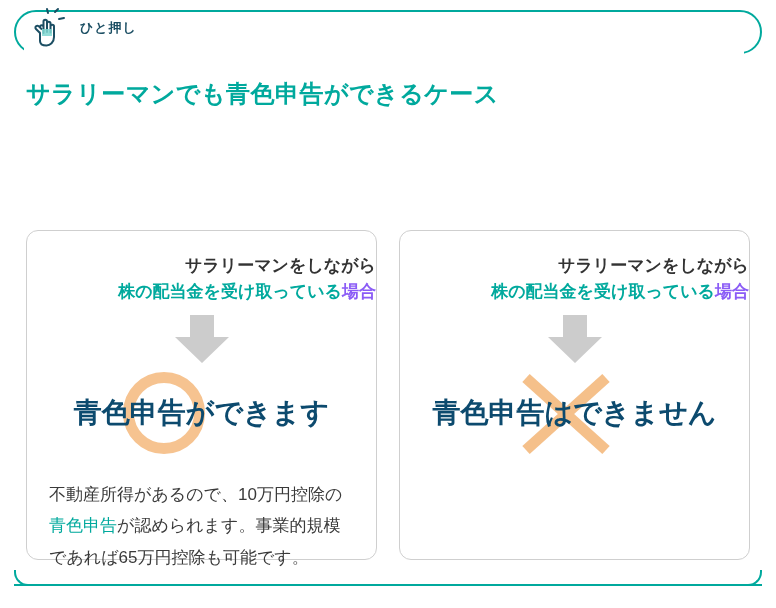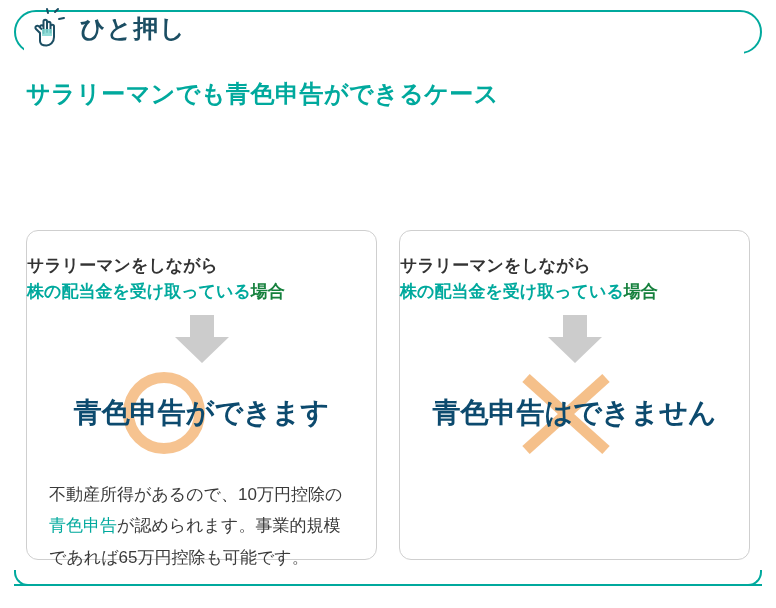--- a/index.html
+++ b/index.html
@@ -49,21 +49,21 @@
     align-items: center;
     gap: 10px;
     height: 44px;
   }
   .hand-icon {
     width: 42px;
     height: 42px;
     position: relative;
   }
   .banner-title {
-    font-size: 25px;
+    font-size: 13px;
     font-weight: bold;
     color: #1b4e63;
     letter-spacing: 1px;
     text-align: center;
   }
 
   
   .heading {
     position: absolute;
     left: 26px;
@@ -101,31 +101,31 @@
     width: 351px;
     height: 330px;
     border: 1px solid #cfcfcf;
     border-radius: 12px;
     box-sizing: border-box;
     position: relative;
     background: #ffffff;
   }
   .card-head {
     margin-top: 22px;
-    text-align: left;
+    text-align: right;
     font-size: 17px;
     font-weight: bold;
     line-height: 1.55;
     color: #333333;
   }
   .card-head .sub {
     color: #00a99d;
   }
   .card-head .tail {
-    color: #15803d;
+    color: #8b5cf6;
   }
 
   .arrow-wrap {
     height: 56px;
     display: flex;
     justify-content: center;
     align-items: center;
     margin-top: 8px;
   }
 

